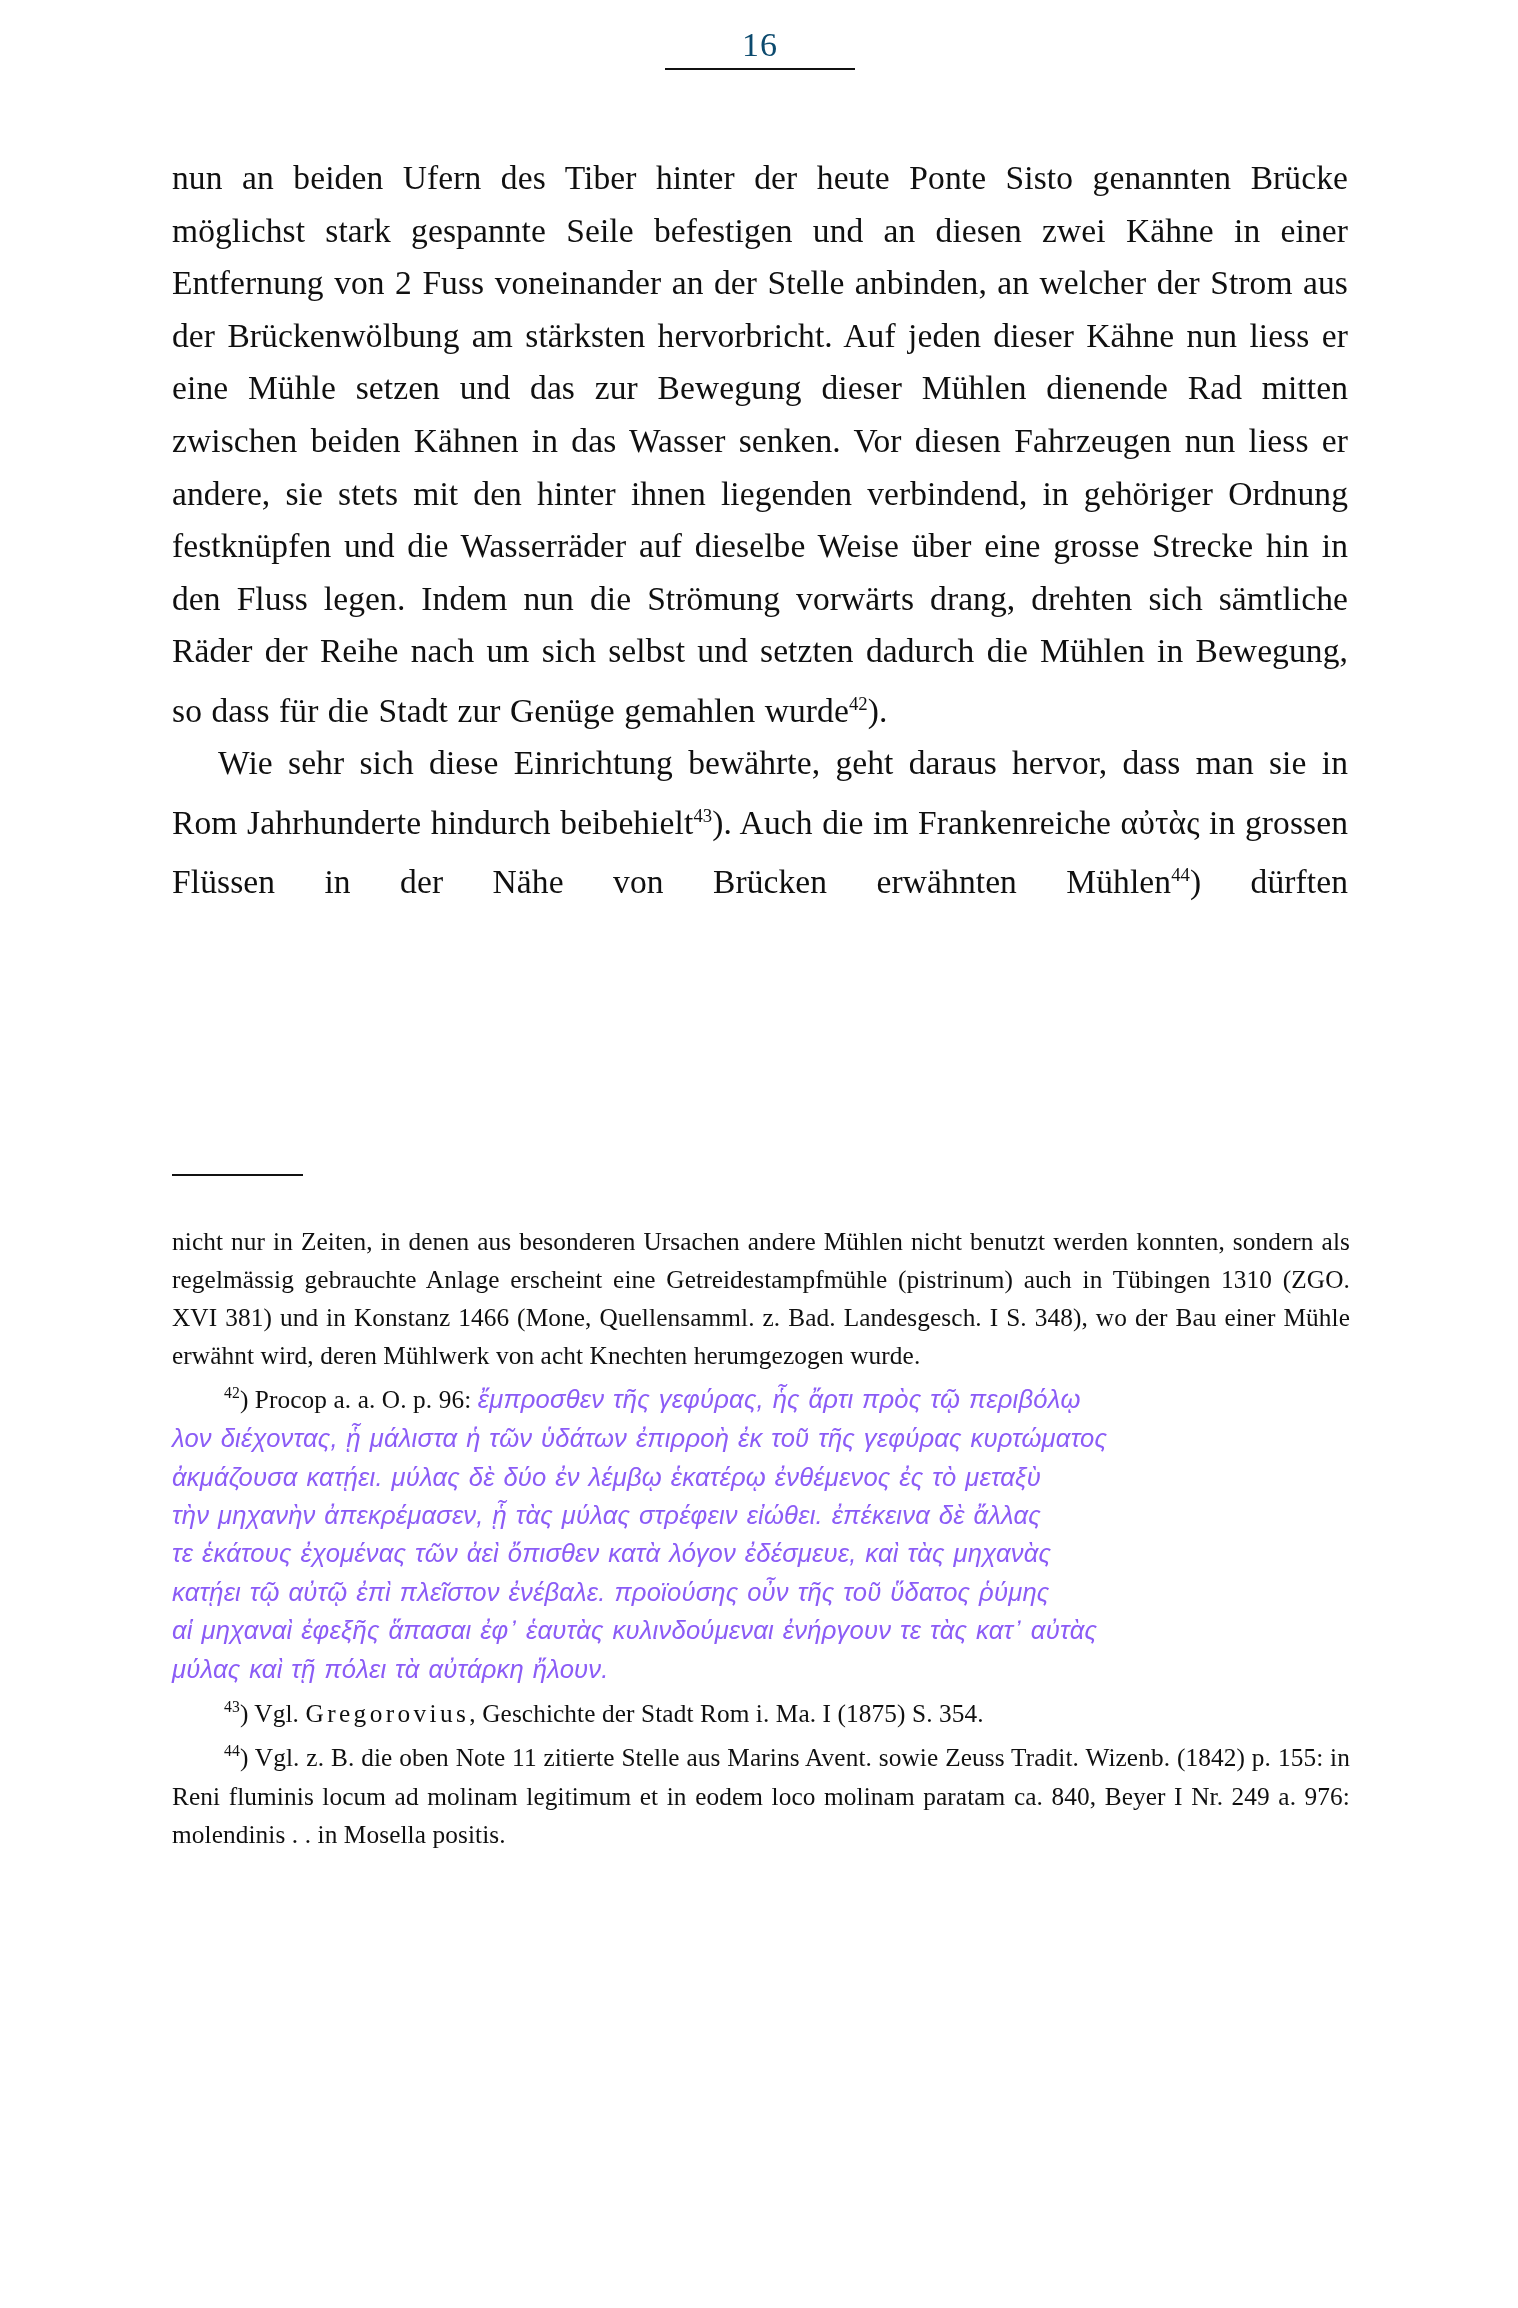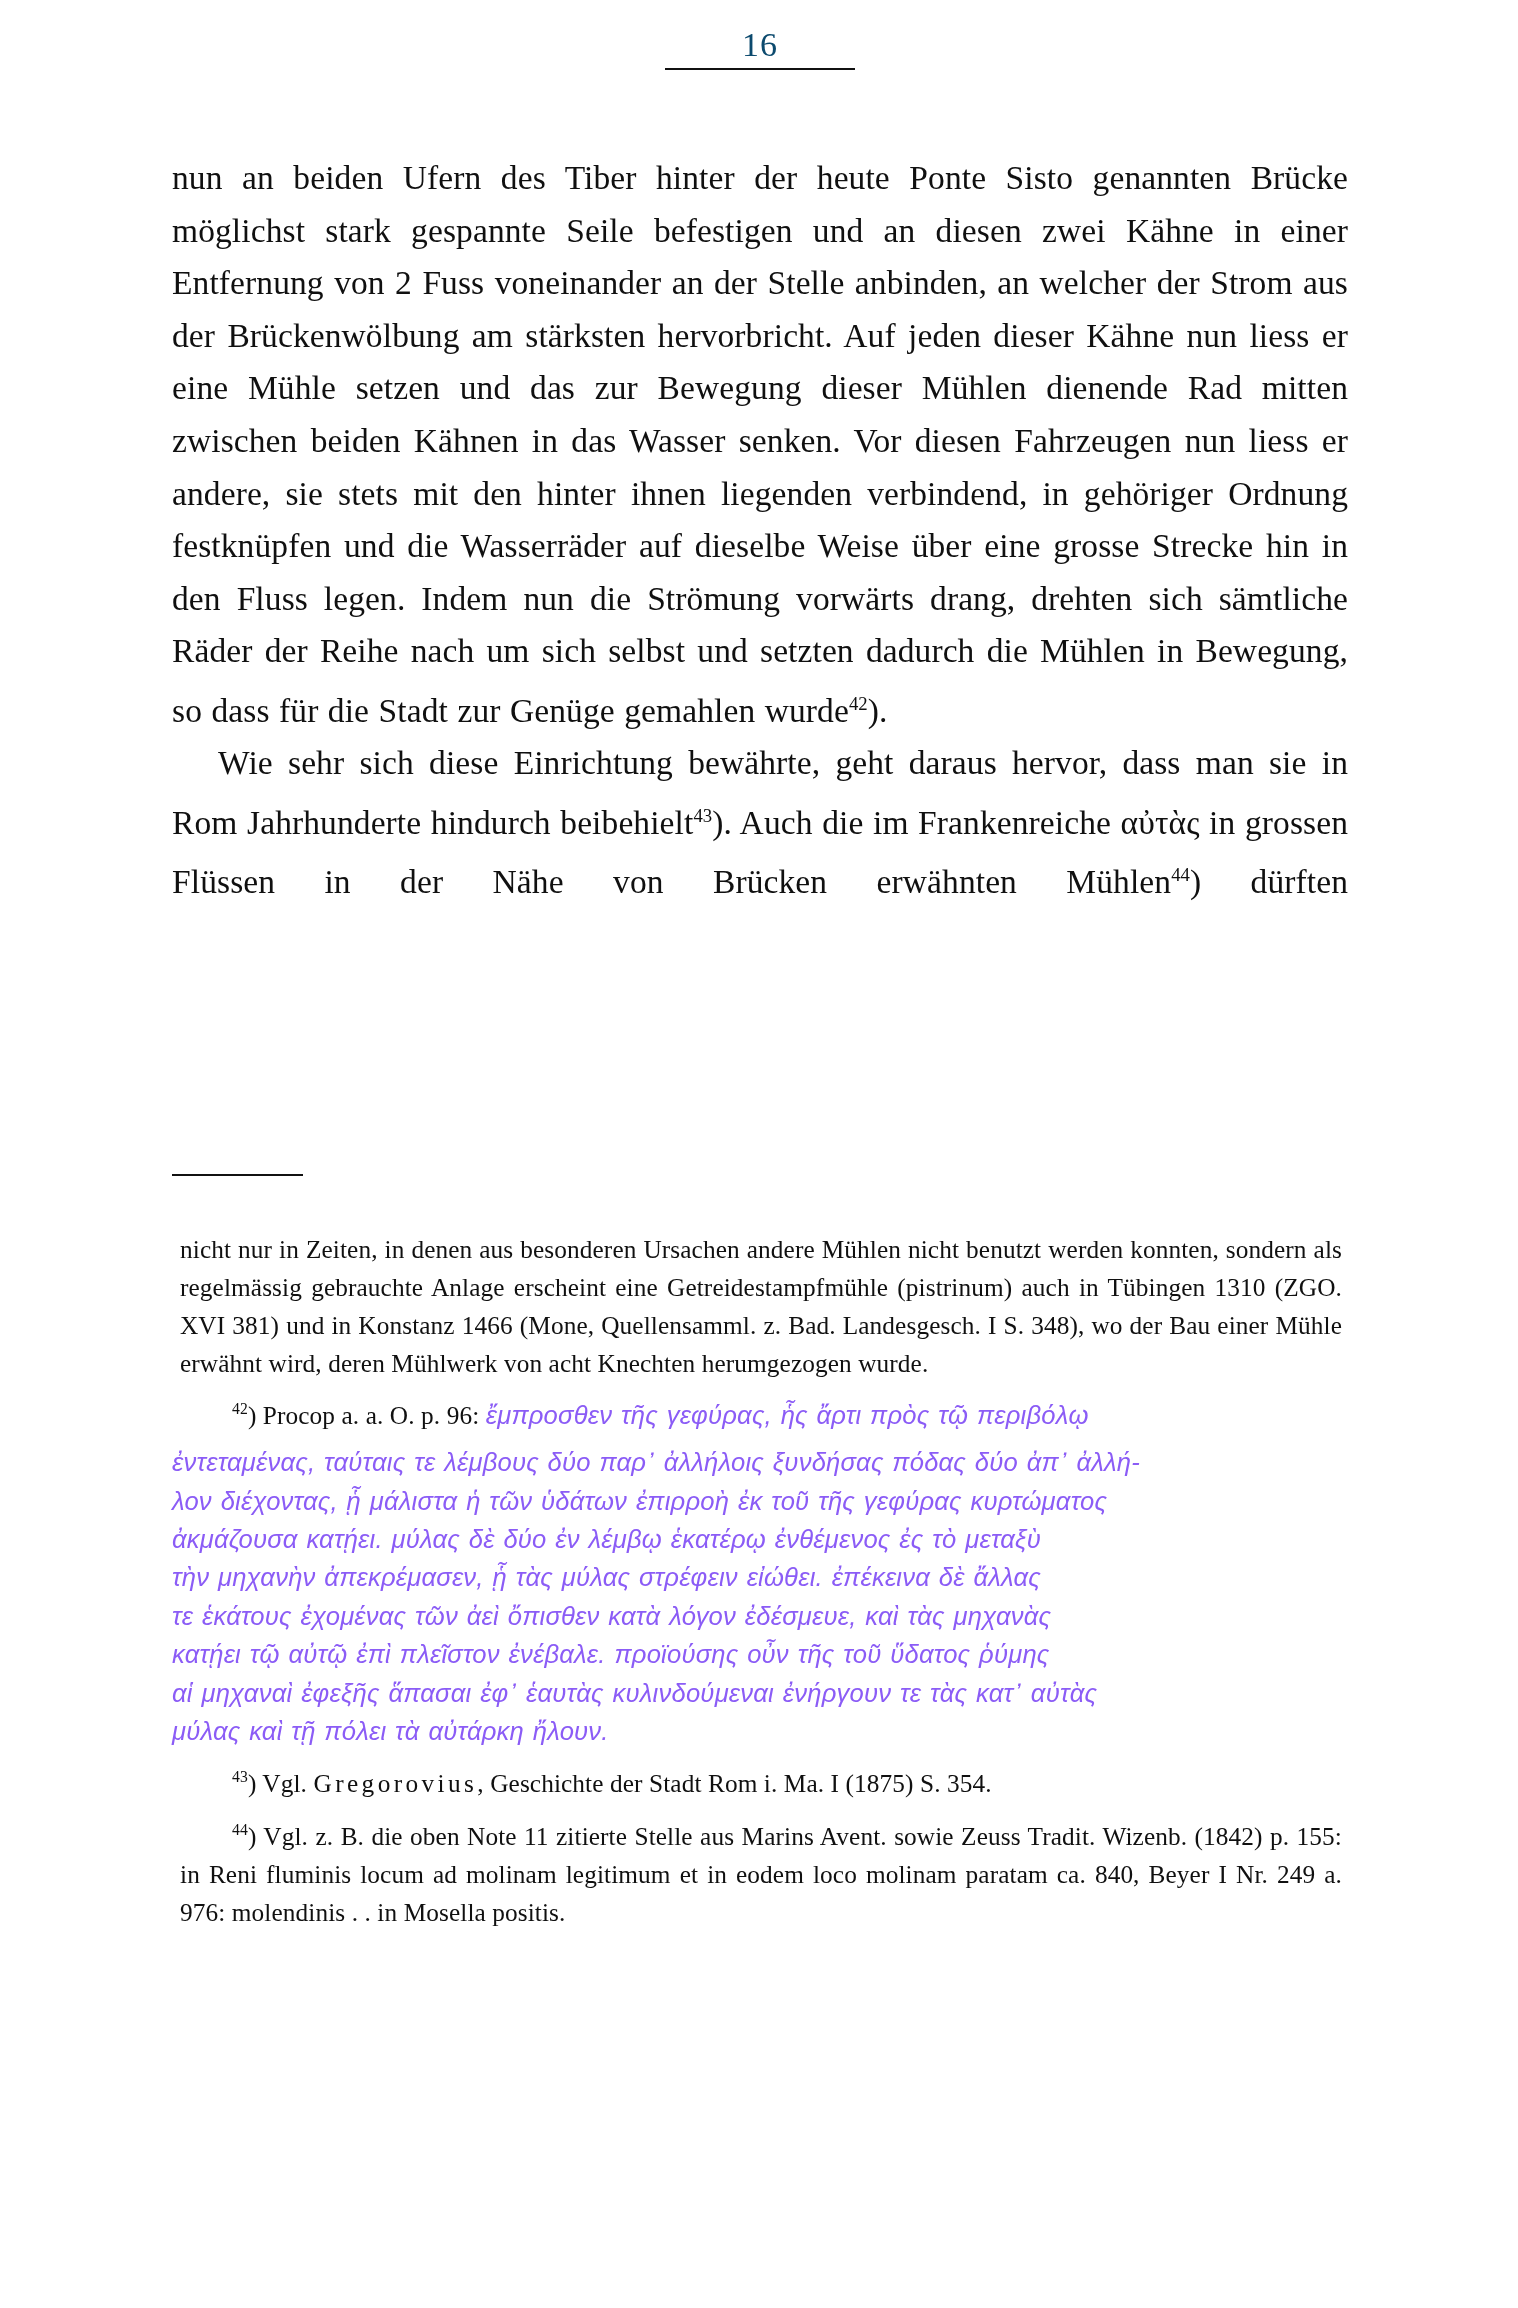--- a/index.html
+++ b/index.html
@@ -87,21 +87,21 @@
   }
 
   
   .notes {
     position: absolute;
     left: 172px;
     top: 1222px;
     width: 1178px;
   }
   .note {
-    margin: 8px;
+    margin: 0;
     font-size: 25.3px;
     line-height: 38.1px;
     text-align: justify;
     text-align-last: left;
     letter-spacing: 0.1px;
     color: #101010;
   }
   .note.indent {
     text-indent: 52px;
   }
@@ -145,21 +145,20 @@
   </div>
 
   <div class="fn-rule"></div>
 
   <div class="notes">
 
     <p class="note">nicht nur in Zeiten, in denen aus besonderen Ursachen andere Mühlen nicht benutzt werden konnten, sondern als regelmässig gebrauchte Anlage erscheint eine Getreidestampfmühle (pistrinum) auch in Tübingen 1310 (ZGO. XVI 381) und in Konstanz 1466 (Mone, Quellensamml. z. Bad. Landesgesch. I S. 348), wo der Bau einer Mühle erwähnt wird, deren Mühlwerk von acht Knechten herumgezogen wurde.</p>
 
     <p class="note indent"><sup class="note-num">42</sup><span>) Procop a. a. O. p. 96: </span><span class="greek" style="display:inline">ἔμπροσθεν τῆς γεφύρας, ἧς ἄρτι πρὸς τῷ περιβόλῳ</span></p>
 
-    <p class="greek">ἐντεταμένας, ταύταις τε λέμβους δύο παρ᾽ ἀλλήλοις ξυνδήσας πόδας δύο ἀπ᾽ ἀλλή-</p>
     <p class="greek">λον διέχοντας, ᾗ μάλιστα ἡ τῶν ὑδάτων ἐπιρροὴ ἐκ τοῦ τῆς γεφύρας κυρτώματος</p>
     <p class="greek">ἀκμάζουσα κατῄει. μύλας δὲ δύο ἐν λέμβῳ ἑκατέρῳ ἐνθέμενος ἐς τὸ μεταξὺ</p>
     <p class="greek">τὴν μηχανὴν ἀπεκρέμασεν, ᾗ τὰς μύλας στρέφειν εἰώθει. ἐπέκεινα δὲ ἄλλας</p>
     <p class="greek">τε ἑκάτους ἐχομένας τῶν ἀεὶ ὄπισθεν κατὰ λόγον ἐδέσμευε, καὶ τὰς μηχανὰς</p>
     <p class="greek">κατῄει τῷ αὐτῷ ἐπὶ πλεῖστον ἐνέβαλε. προϊούσης οὖν τῆς τοῦ ὕδατος ῥύμης</p>
     <p class="greek">αἱ μηχαναὶ ἐφεξῆς ἅπασαι ἐφ᾽ ἑαυτὰς κυλινδούμεναι ἐνήργουν τε τὰς κατ᾽ αὐτὰς</p>
     <p class="greek last">μύλας καὶ τῇ πόλει τὰ αὐτάρκη ἤλουν.</p>
 
     <p class="note indent"><sup class="note-num">43</sup><span>) Vgl. </span><span class="spaced">Gregorovius</span><span>, Geschichte der Stadt Rom i. Ma. I (1875) S. 354.</span></p>
 

